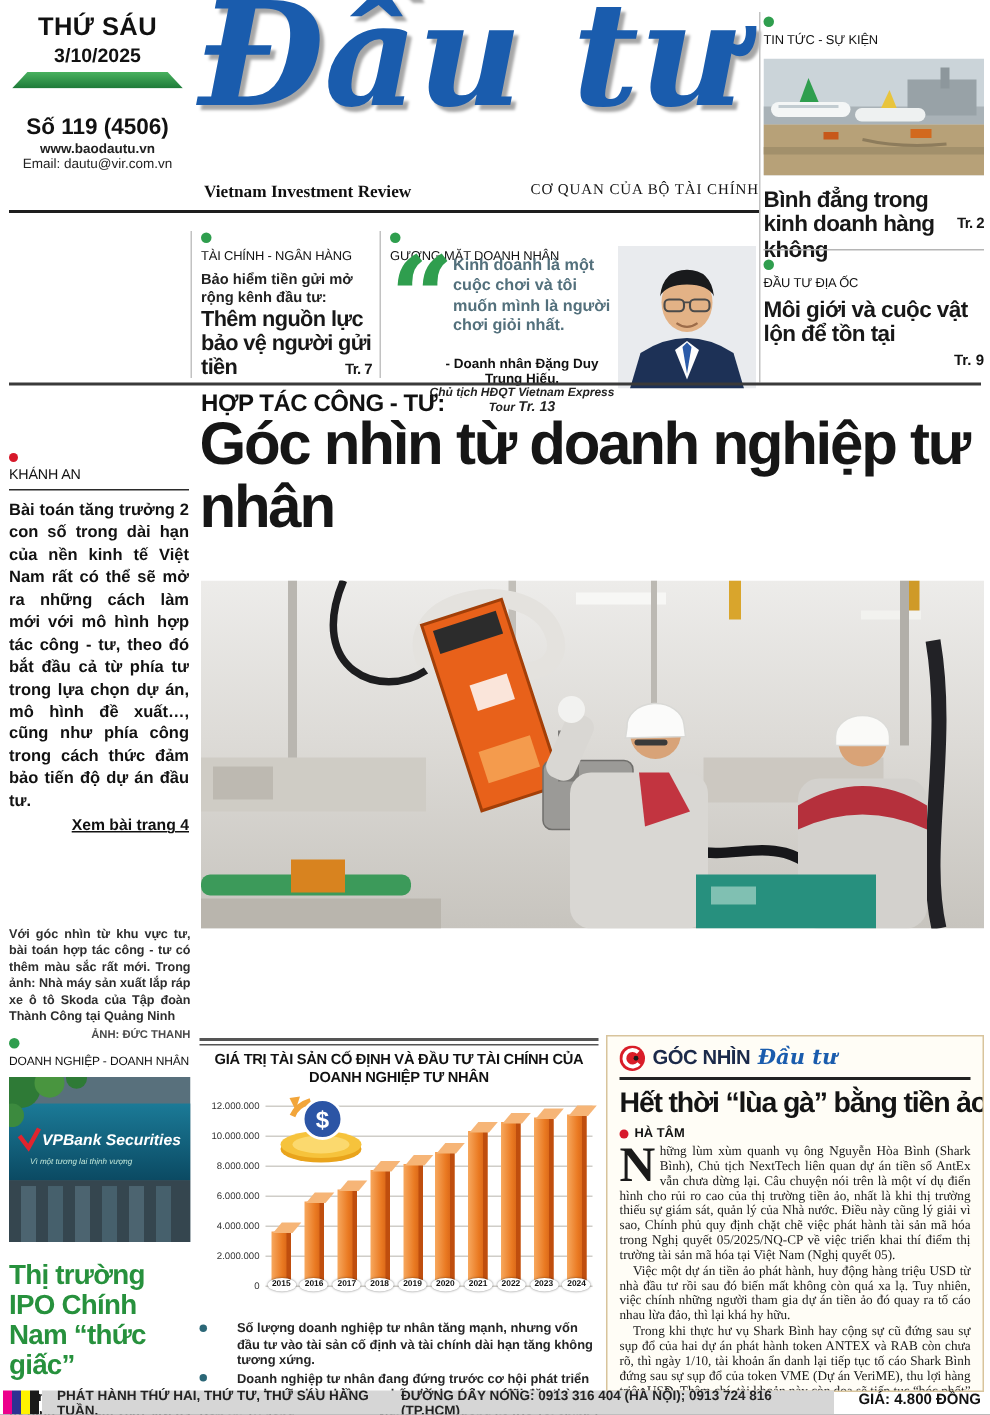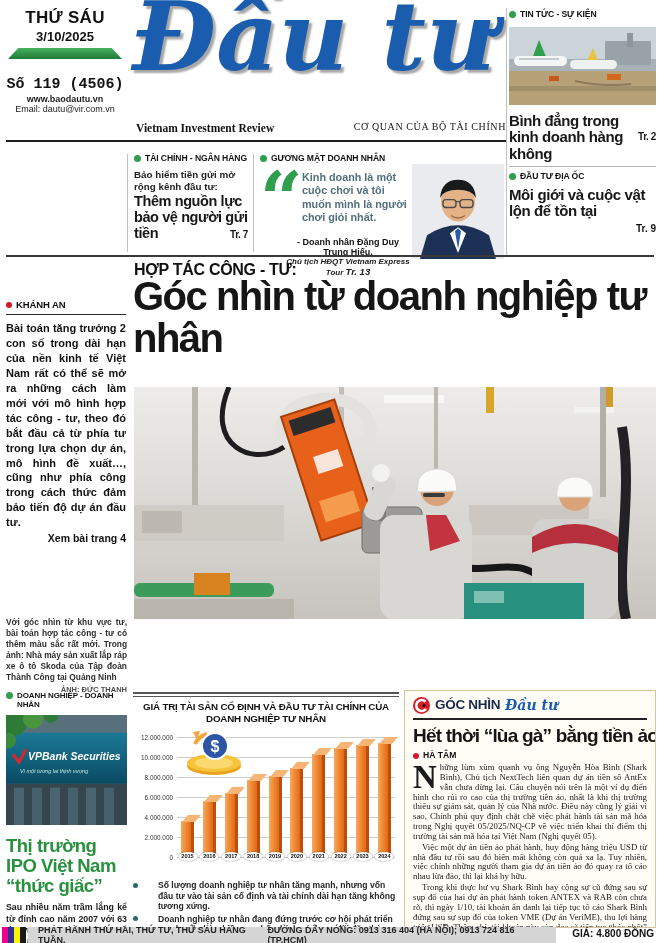--- a/index.html
+++ b/index.html
@@ -3,33 +3,33 @@
 <meta charset="utf-8">
 <style>
   * { margin:0; padding:0; box-sizing:border-box; }
   html,body { background:#888; }
   #page {
     position:relative; width:660px; height:943px; background:#fff;
     margin:0 auto; overflow:hidden;
     font-family:"Liberation Sans","DejaVu Sans",sans-serif; color:#111;
   }
   .abs { position:absolute; }
-  .sec-head { display:flex; align-items:flex-start; gap:4px; font-size:8.6px; font-weight:700; letter-spacing:-0.1px; line-height:1.15; }
+  .sec-head { display:flex; align-items:flex-start; gap:4px; font-size:8.6px; font-weight:400; letter-spacing:-0.1px; line-height:1.15;flex-direction:column; }
   .dotg { width:7px; height:7px; border-radius:50%; background:#2f9e4e; flex:none; margin-top:1px; }
   .dotr { width:6px; height:6px; border-radius:50%; background:#d7182a; flex:none; margin-top:2px; }
   .teaser-h { font-weight:800; color:#181818; letter-spacing:-0.4px; line-height:1.1; }
   .pg { font-weight:800; float:right; }
   .vline { width:1px; background:#c2c2c2; }
   .hline { height:1px; background:#b5b5b5; }
   
   #issue-box { left:6px; top:8px; width:118px; text-align:center; }
   #day { font-size:17px; font-weight:800; letter-spacing:0.3px; }
   #date { font-size:13px; font-weight:700; margin-top:1px; }
   #ribbon { margin:4px 2px 0 2px; height:11px; background:linear-gradient(#49b15f,#1d7a38); clip-path:polygon(0 100%,9% 0,91% 0,100% 100%); }
-  #issue-no { font-size:15px; font-weight:800; margin-top:17px;font-family:Liberation Mono, monospace; }
+  #issue-no { font-size:15px; font-weight:800; margin-top:17px; }
   #website { font-size:9px; font-weight:700; color:#222; margin-top:1px; }
   #email { font-size:9px; color:#222; }
   #masthead { left:118px; top:-16px; width:392px; height:156px; }
   #masthead-text { position:absolute; left:0; right:0; top:-4px; text-align:center;
     font-family:"DejaVu Serif","Liberation Serif",serif; font-style:italic; font-weight:bold;
     font-size:96px; color:#1a5cad; text-shadow:3px 3px 2px rgba(0,0,0,0.35); }
   #masthead-sub { position:absolute; left:18px; bottom:6px; font-family:"Liberation Serif",serif; font-weight:bold; font-size:11.5px; color:#101010; }
   #agency { position:absolute; right:4px; bottom:8px; font-family:"Liberation Serif",serif; font-size:10px; letter-spacing:0.6px; color:#151515; }
   #header-rule { left:6px; top:140px; width:500px; height:2px; background:#1e1e1e; }
   
@@ -49,21 +49,21 @@
   #portrait { position:absolute; right:0; top:10px; width:92px; height:95px; }
   
   #mid-rule { left:6px; top:255px; width:648px; height:2px; background:#3a3a3a; }
   #lead-kicker { left:134px; top:261px; font-size:16px; font-weight:800; letter-spacing:-0.3px; }
   #lead-headline { left:133px; top:276px; width:524px; font-size:40px; font-weight:800; letter-spacing:-1.5px; line-height:1.04; color:#161616; }
   #lead-photo { left:134px; top:387px; width:522px; height:232px; }
   
   #left-art { left:6px; top:264px; width:120px;margin-top:36px; }
   #left-byline { padding-bottom:3px; border-bottom:1.5px solid #2b2b2b; font-size:9.5px; }
   #left-body { margin-top:6px; font-size:11px; font-weight:700; line-height:1.36; text-align:justify; color:#121212; }
-  #left-more { text-align:right; font-size:10.5px; font-weight:800; margin-top:2px; }
+  #left-more { text-align:right; font-size:10.5px; font-weight:800; margin-top:2px;text-decoration:underline; }
   #caption { left:6px; top:617px; width:121px; font-size:8.4px; font-weight:700; color:#2e2e2e; line-height:1.3; text-align:justify; }
   #credit { text-align:right; font-size:7.5px; font-weight:800; color:#4a4a4a; margin-top:2px; }
   
   #bl { left:6px; top:691px; width:121px; }
   #bl-photo { margin-top:6px; width:121px; height:110px; }
   #bl-headline { margin-top:7px; font-size:18.5px; font-weight:800; color:#27913d; letter-spacing:-0.5px; line-height:1.08; }
   #bl-body { margin-top:6px; font-size:8.8px; font-weight:700; line-height:1.28; text-align:justify; color:#1c1c1c; }
   
   #chart { left:133px; top:692px; width:266px; height:236px; }
   #chart-toprule { height:5px; border-top:2px solid #555; border-bottom:1px solid #555; width:100%; }
@@ -301,21 +301,21 @@
       <rect x="98" y="74" width="10" height="38" fill="#46606c"></rect>
       <rect y="18" width="121" height="52" fill="url(#signg)"></rect>
       <path d="M7,40 l6,8 l7,-13" stroke="#e0242e" stroke-width="3" fill="none"></path>
       <text x="22" y="46" font-size="10.5" font-weight="bold" font-style="italic" fill="#ffffff" font-family="Liberation Sans, sans-serif">VPBank Securities</text>
       <text x="14" y="59" font-size="5.4" font-style="italic" fill="#bfe6d8" font-family="Liberation Sans, sans-serif">Vì một tương lai thịnh vượng</text>
       <circle cx="8" cy="8" r="13" fill="#2e7a36"></circle>
       <circle cx="27" cy="4" r="10" fill="#49953f"></circle>
       <circle cx="45" cy="1" r="7" fill="#2e7a36"></circle>
       <circle cx="2" cy="26" r="8" fill="#3c8a3e"></circle>
     </svg>
-    <div id="bl-headline">Thị trường IPO Việt Nam “thức giấc”</div>
+    <div id="bl-headline">Thị trường IPO Chính Nam “thức giấc”</div>
     <div id="bl-body">Sau nhiều năm trầm lắng kể từ đỉnh cao năm 2007 với 63 thương vụ phát hành cổ phiếu lần đầu ra công chúng (IPO) có tổng trị giá 2,55 tỷ USD, thị trường IPO Việt Nam đang sôi động trở lại.</div>
     
   </div>
 
   <div class="abs" id="chart">
     <div id="chart-toprule"></div>
     <div id="chart-title">GIÁ TRỊ TÀI SẢN CỐ ĐỊNH VÀ ĐẦU TƯ TÀI CHÍNH CỦA DOANH NGHIỆP TƯ NHÂN</div>
     <div id="chart-area">
       <div id="grid">
           <div class="gline" style="bottom: 0px;"></div>

